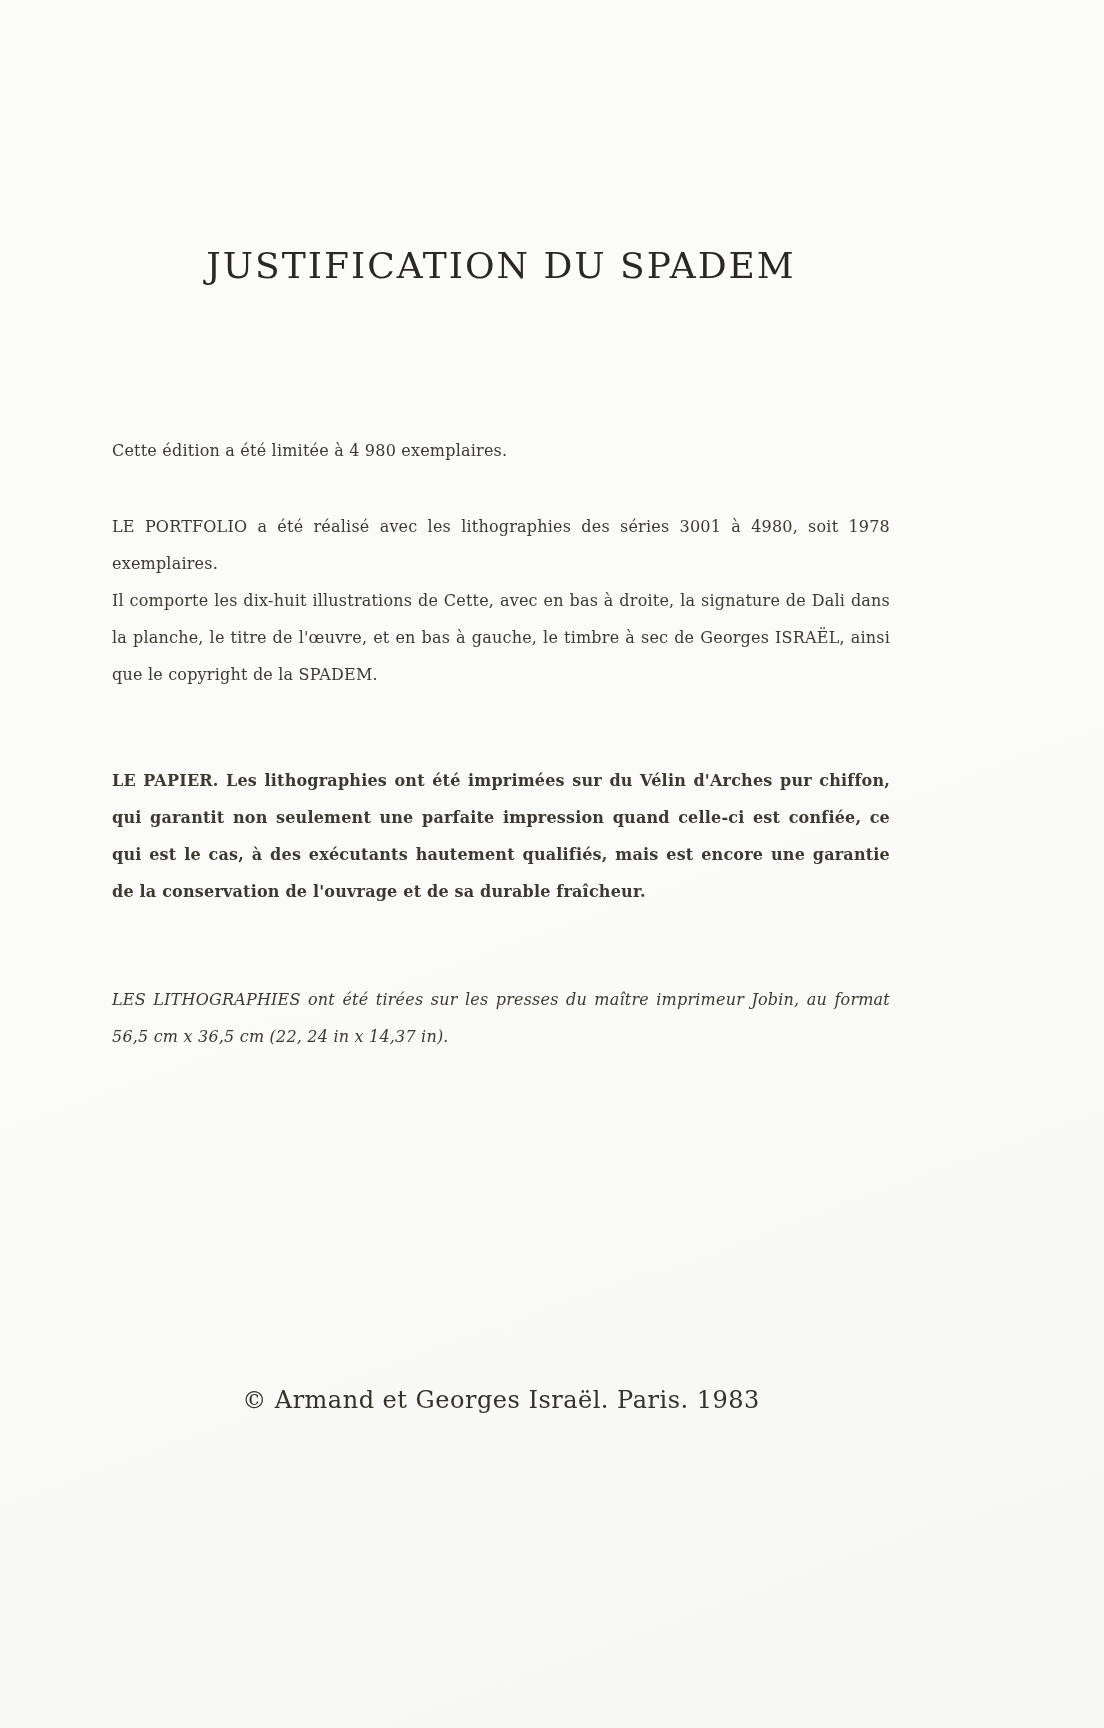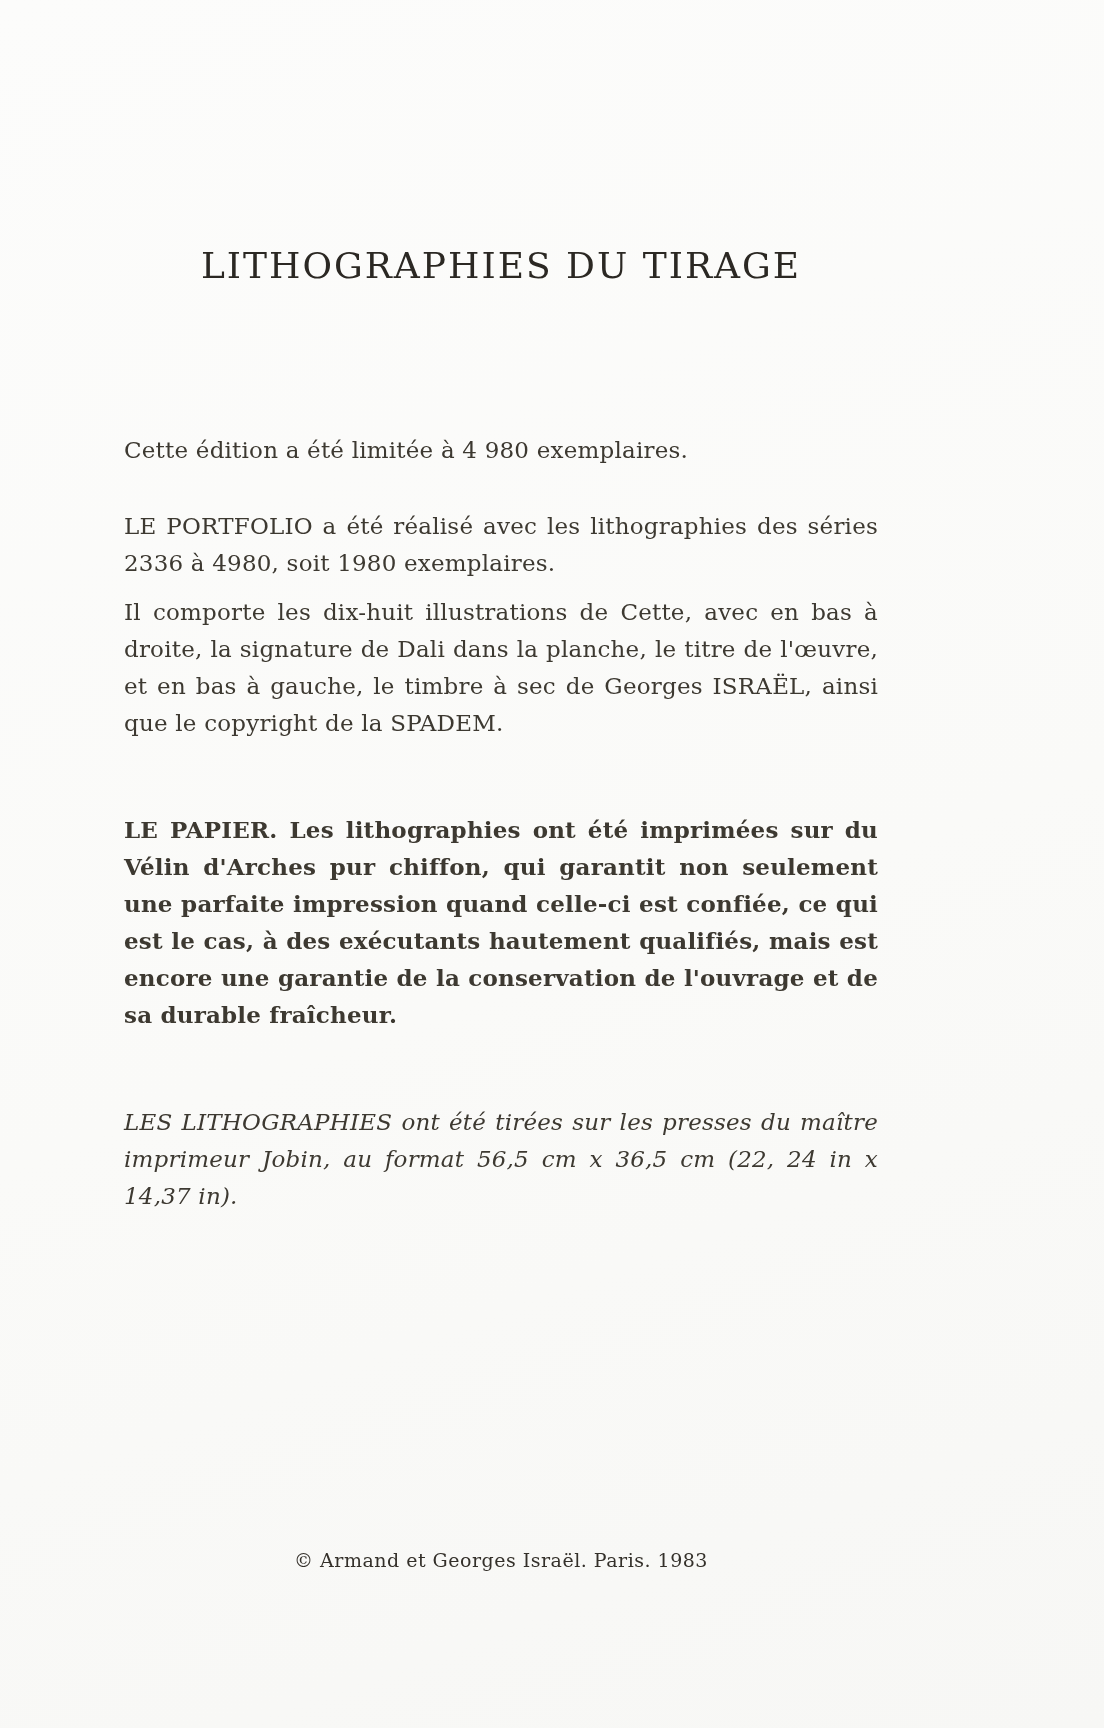--- a/index.html
+++ b/index.html
@@ -31,56 +31,56 @@
     margin-top: 246px;
     font-size: 36px;
     line-height: 40px;
     font-weight: 400;
     letter-spacing: 2px;
     text-align: center;
     color: #2b2823;
     white-space: nowrap;
   }
   .para {
-    margin: 12px;
-    font-size: 23px;
+    margin: 0;
+    font-size: 16px;
     line-height: 37px;
     text-align: justify;
     letter-spacing: 0.2px;
     color: #3d3931;
   }
   .para + .para {
     margin-top: 0;
   }
   .p-edition      { margin-top: 146px; }
   .p-portfolio    { margin-top: 39px; }
   .p-papier       { margin-top: 69px; font-weight: bold; }
   .p-lithographies{ margin-top: 71px; font-style: italic; }
   .footer-line {
     margin: 0;
     margin-top: 327px;
-    font-size: 19px;
+    font-size: 24px;
     line-height: 37px;
     text-align: center;
     letter-spacing: 0.5px;
     color: #34302a;
   }
 </style>
 </head>
 <body>
 
 <div class="page">
   <div class="content">
 
-    <h1 class="doc-title">LITHOGRAPHIES DU TIRAGE</h1>
+    <h1 class="doc-title">JUSTIFICATION DU SPADEM</h1>
 
     <p class="para p-edition">Cette édition a été limitée à 4 980 exemplaires.</p>
 
     <div>
-      <p class="para p-portfolio">LE PORTFOLIO a été réalisé avec les lithographies des séries 2336 à 4980, soit 1980 exemplaires.</p>
+      <p class="para p-portfolio">LE PORTFOLIO a été réalisé avec les lithographies des séries 3001 à 4980, soit 1978 exemplaires.</p>
       <p class="para">Il comporte les dix-huit illustrations de Cette, avec en bas à droite, la signature de Dali dans la planche, le titre de l'œuvre, et en bas à gauche, le timbre à sec de Georges ISRAËL, ainsi que le copyright de la SPADEM.</p>
     </div>
 
     <p class="para p-papier">LE PAPIER. Les lithographies ont été imprimées sur du Vélin d'Arches pur chiffon, qui garantit non seulement une parfaite impression quand celle-ci est confiée, ce qui est le cas, à des exécutants hautement qualifiés, mais est encore une garantie de la conservation de l'ouvrage et de sa durable fraîcheur.</p>
 
     <div>
       <p class="para p-lithographies">LES LITHOGRAPHIES ont été tirées sur les presses du maître imprimeur Jobin, au format 56,5 cm x 36,5 cm (22, 24 in x 14,37 in).</p>
     </div>
 
     <p class="footer-line">© Armand et Georges Israël. Paris. 1983</p>

